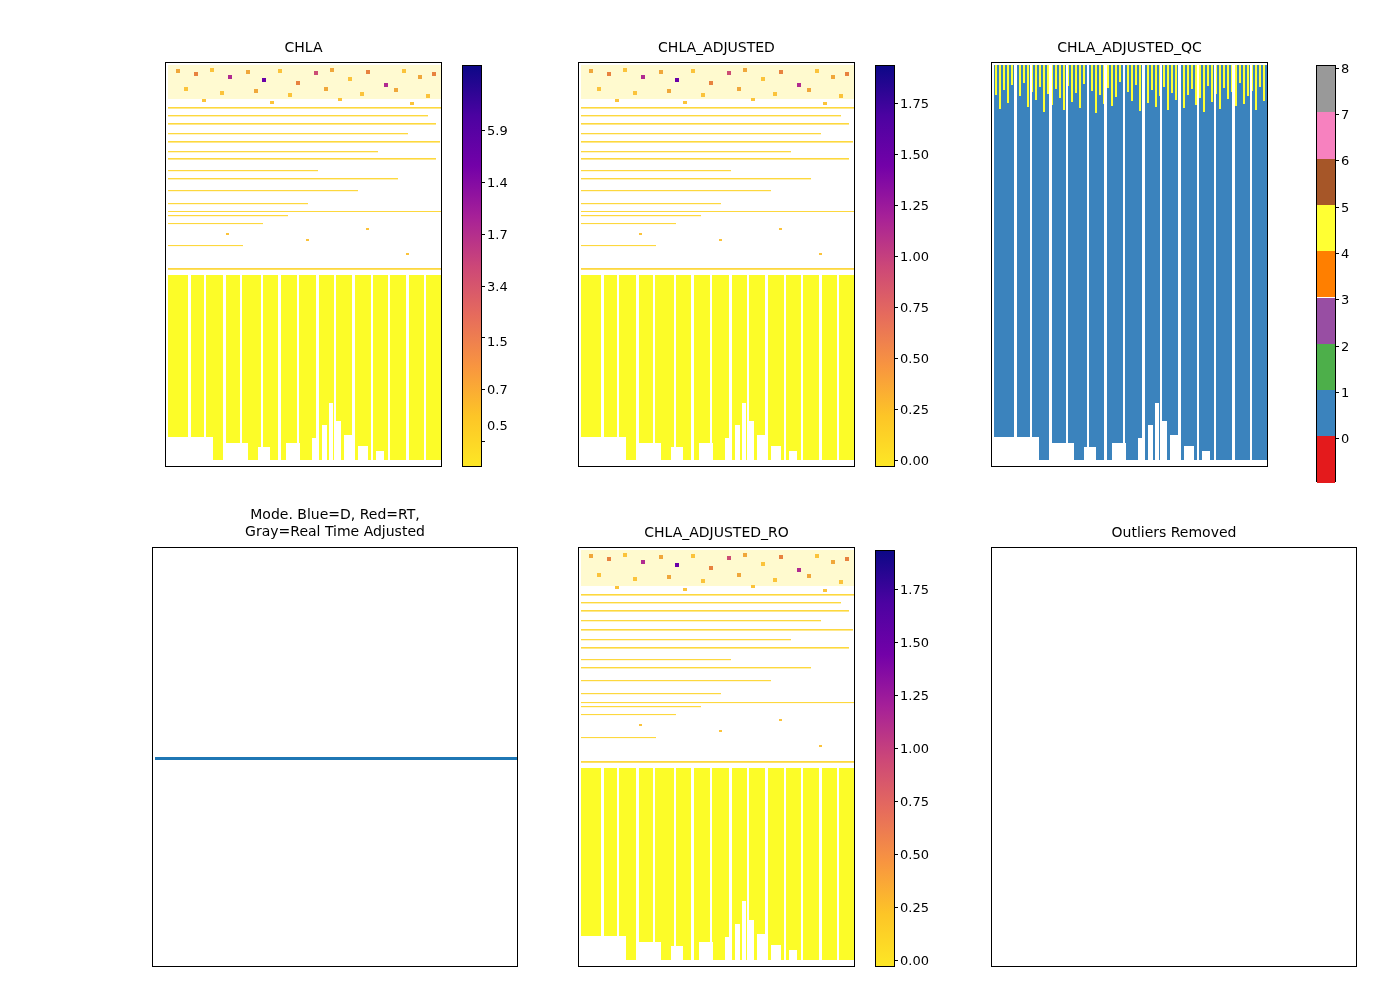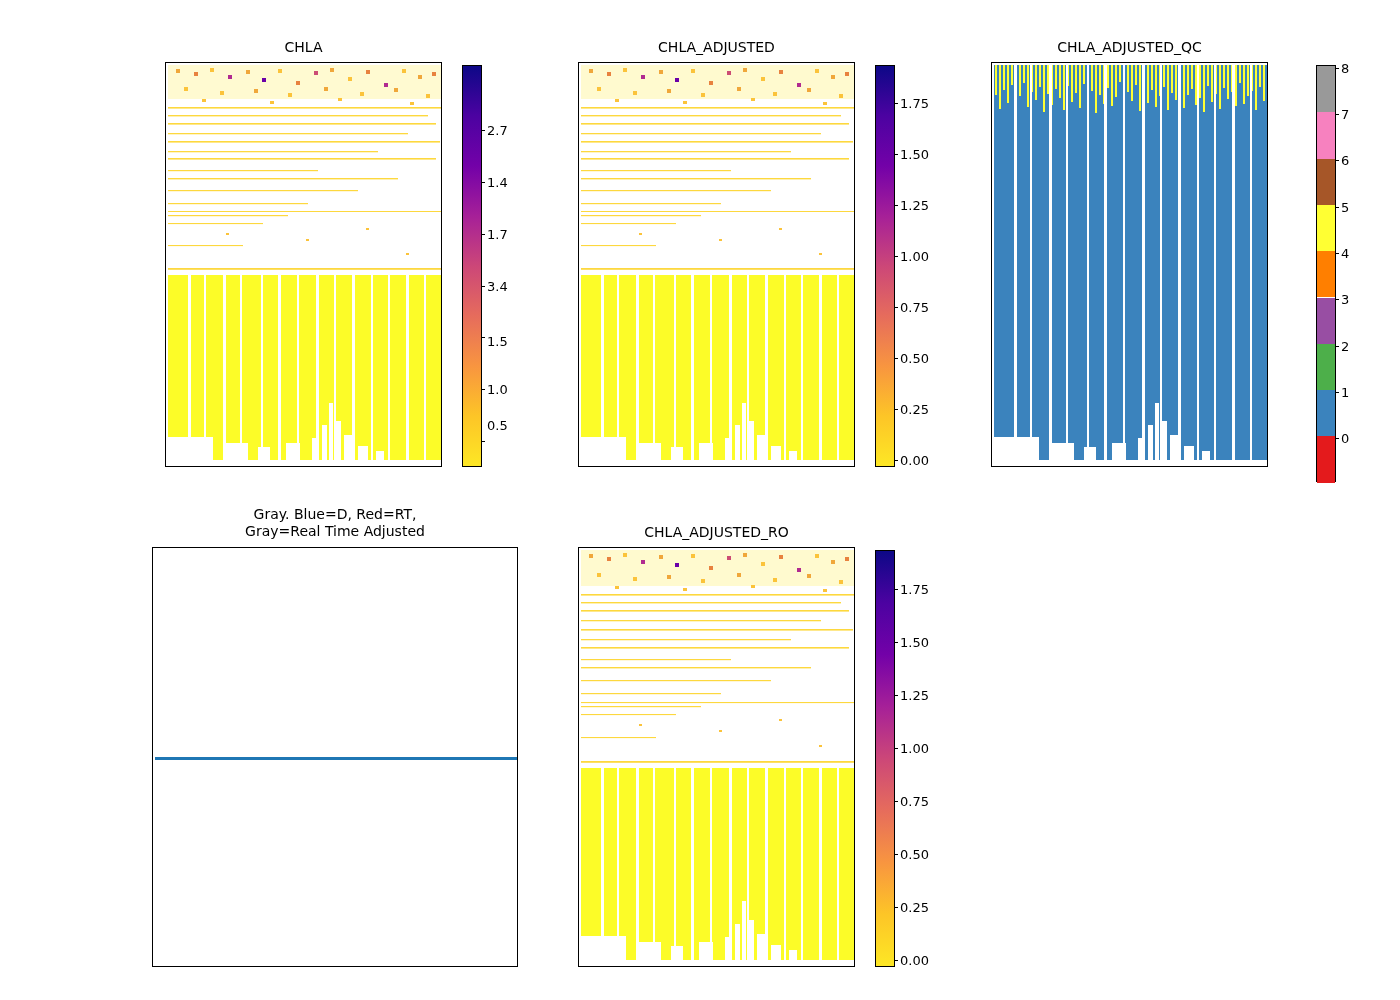--- a/index.html
+++ b/index.html
@@ -137,31 +137,31 @@
       <div class="xtickmark" style="left:43px"></div>
       <div class="xtickmark" style="left:105px"></div>
       <div class="xtickmark" style="left:166px"></div>
       <div class="xtickmark" style="left:228px"></div>
     </div>
 
     <div class="cbar" style="left:297px;top:3px;width:20px;height:402px;background:linear-gradient(to top,#fde725,#fdc527,#f89540,#e66c5c,#cc4778,#a62098,#7301a8,#4c02a1,#0d0887);">
       <div class="cbtickmark" style="top:375px"></div>
         <div class="cbtick" style="top:359px">0.5</div>
       <div class="cbtickmark" style="top:323px"></div>
-        <div class="cbtick" style="top:323px">1.0</div>
+        <div class="cbtick" style="top:323px">0.7</div>
       <div class="cbtickmark" style="top:271px"></div>
         <div class="cbtick" style="top:275px">1.5</div>
       <div class="cbtickmark" style="top:220px"></div>
         <div class="cbtick" style="top:220px">3.4</div>
       <div class="cbtickmark" style="top:168px"></div>
         <div class="cbtick" style="top:168px">1.7</div>
       <div class="cbtickmark" style="top:116px"></div>
         <div class="cbtick" style="top:116px">1.4</div>
       <div class="cbtickmark" style="top:64px"></div>
-        <div class="cbtick" style="top:64px">2.7</div>
+        <div class="cbtick" style="top:64px">5.9</div>
     </div>
   </div>
 
   <div class="panel" style="left:578px;top:62px;width:277px;height:405px;text-decoration:underline;">
     <div class="ptitle">CHLA_ADJUSTED</div>
     <div class="axes" style="left:0;top:0;width:277px;height:405px;">
       <svg width="277" height="405" style="display:block">
         <rect x="0" y="0" width="277" height="405" fill="#ffffff"></rect>
         <rect x="2" y="2" width="273" height="34" fill="#fde725" opacity="0.22"></rect>
         <rect x="2" y="212" width="273" height="185" fill="#fcfc28"></rect>
@@ -424,21 +424,21 @@
         <div class="qclab" style="top:280px">2</div>
       <div class="cbtickmark" style="top:326px"></div>
         <div class="qclab" style="top:326px">1</div>
       <div class="cbtickmark" style="top:372px"></div>
         <div class="qclab" style="top:372px">0</div>
     </div>
   </div>
 
   <div class="panel" style="left:152px;top:547px;width:366px;height:420px;">
     <div class="ptitle2">
-      <span>Gray. Blue=D, Red=RT,</span><br>
+      <span>Mode. Blue=D, Red=RT,</span><br>
       <span>Gray=Real Time Adjusted</span>
     </div>
     <div class="axes" style="left:0;top:0;width:366px;height:420px;">
       <div class="modeline" style="top:209px;left:2px;width:362px;"></div>
       <div class="ytickmark" style="top:5px"></div>
       <div class="ytickmark" style="top:210px"></div>
       <div class="ytickmark" style="top:415px"></div>
       <div class="xtickmark" style="left:57px"></div>
       <div class="xtickmark" style="left:139px"></div>
       <div class="xtickmark" style="left:220px"></div>
@@ -559,14 +559,33 @@
         <div class="cbtick" style="top:197px">1.00</div>
       <div class="cbtickmark" style="top:144px"></div>
         <div class="cbtick" style="top:144px">1.25</div>
       <div class="cbtickmark" style="top:91px"></div>
         <div class="cbtick" style="top:91px">1.50</div>
       <div class="cbtickmark" style="top:38px"></div>
         <div class="cbtick" style="top:38px">1.75</div>
     </div>
   </div>
 
+  <div class="panel" style="left:991px;top:547px;width:366px;height:420px;">
+    <div class="ptitle">Outliers Removed</div>
+    <div class="axes" style="left:0;top:0;width:366px;height:420px;background:#fff;">
+      <div class="ytickmark" style="top:2px"></div>
+      <div class="ytickmark" style="top:56px"></div>
+      <div class="ytickmark" style="top:111px"></div>
+      <div class="ytickmark" style="top:165px"></div>
+      <div class="ytickmark" style="top:220px"></div>
+      <div class="ytickmark" style="top:274px"></div>
+      <div class="ytickmark" style="top:329px"></div>
+      <div class="ytickmark" style="top:383px"></div>
+      <div class="xtickmark" style="left:2px"></div>
+      <div class="xtickmark" style="left:74px"></div>
+      <div class="xtickmark" style="left:147px"></div>
+      <div class="xtickmark" style="left:219px"></div>
+      <div class="xtickmark" style="left:291px"></div>
+      <div class="xtickmark" style="left:364px"></div>
+    </div>
+  </div>
 
 </div>
 
 </body></html>

